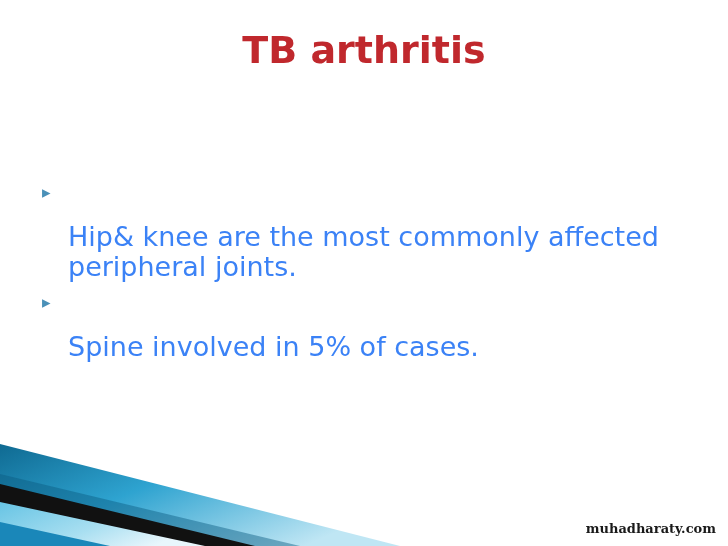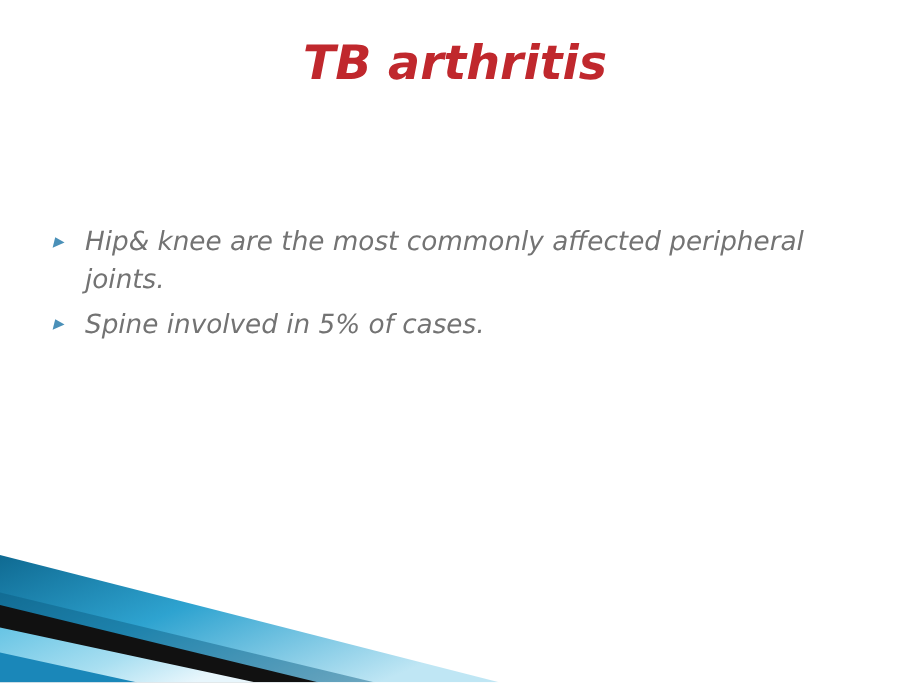--- a/index.html
+++ b/index.html
@@ -9,21 +9,20 @@
   }
   body {
     font-family: "Liberation Sans", sans-serif;
   }
   .slide {
     position: relative;
     width: 728px;
     height: 546px;
     background: #ffffff;
     overflow: hidden;
-    font-style: italic;
   }
   .slide-title {
     position: absolute;
     top: 28px;
     left: 0;
     width: 728px;
     text-align: center;
     font-size: 38px;
     font-weight: bold;
     color: #c0282d;
@@ -45,25 +44,26 @@
     flex: 0 0 auto;
     width: 26px;
     color: #4a90b8;
     font-size: 17px;
     line-height: 30px;
     text-align: left;
     padding-left: 4px;
   }
   .bullet-text {
     flex: 1 1 auto;
-    font-size: 21px;
+    font-size: 27px;
     line-height: 30px;
-    color: #737373;
+    color: #3b82f6;
     font-family: "DejaVu Sans", sans-serif;
     white-space: pre-line;
+    margin-top: 44px;
   }
   
   .ribbon {
     position: absolute;
     left: 0;
     bottom: 0;
     width: 420px;
     height: 120px;
     pointer-events: none;
   }
@@ -111,14 +111,15 @@
         <stop offset="100%" stop-color="#e8f6fc"></stop>
       </linearGradient>
     </defs>
     <polygon points="0,18 0,120 400,120" fill="url(#g1)"></polygon>
     <polygon points="0,48 0,120 300,120" fill="#0b5c80" opacity="0.45"></polygon>
     <polygon points="0,58 0,120 255,120" fill="#111111"></polygon>
     <polygon points="0,76 0,120 205,120" fill="url(#g2)"></polygon>
     <polygon points="0,96 0,120 110,120" fill="#1a87b9"></polygon>
   </svg>
 
+  <div class="footer-brand">muhadharaty.com</div>
 
 </div>
 
 </body></html>

